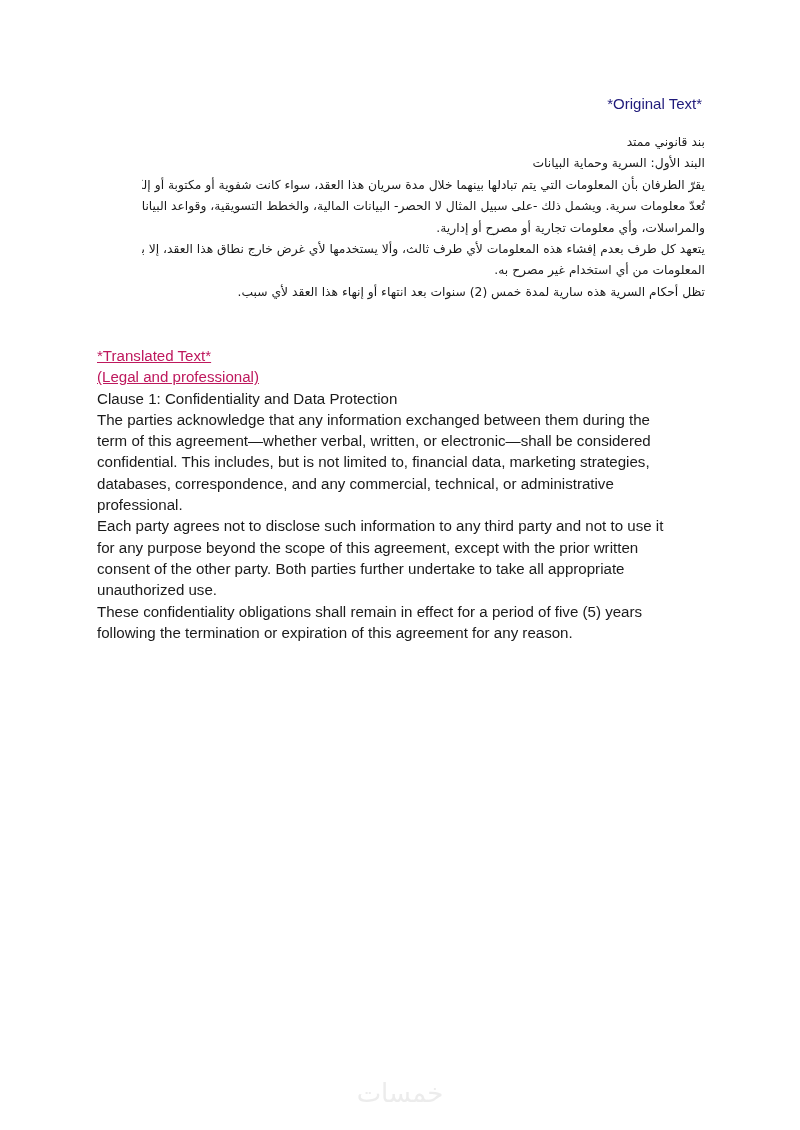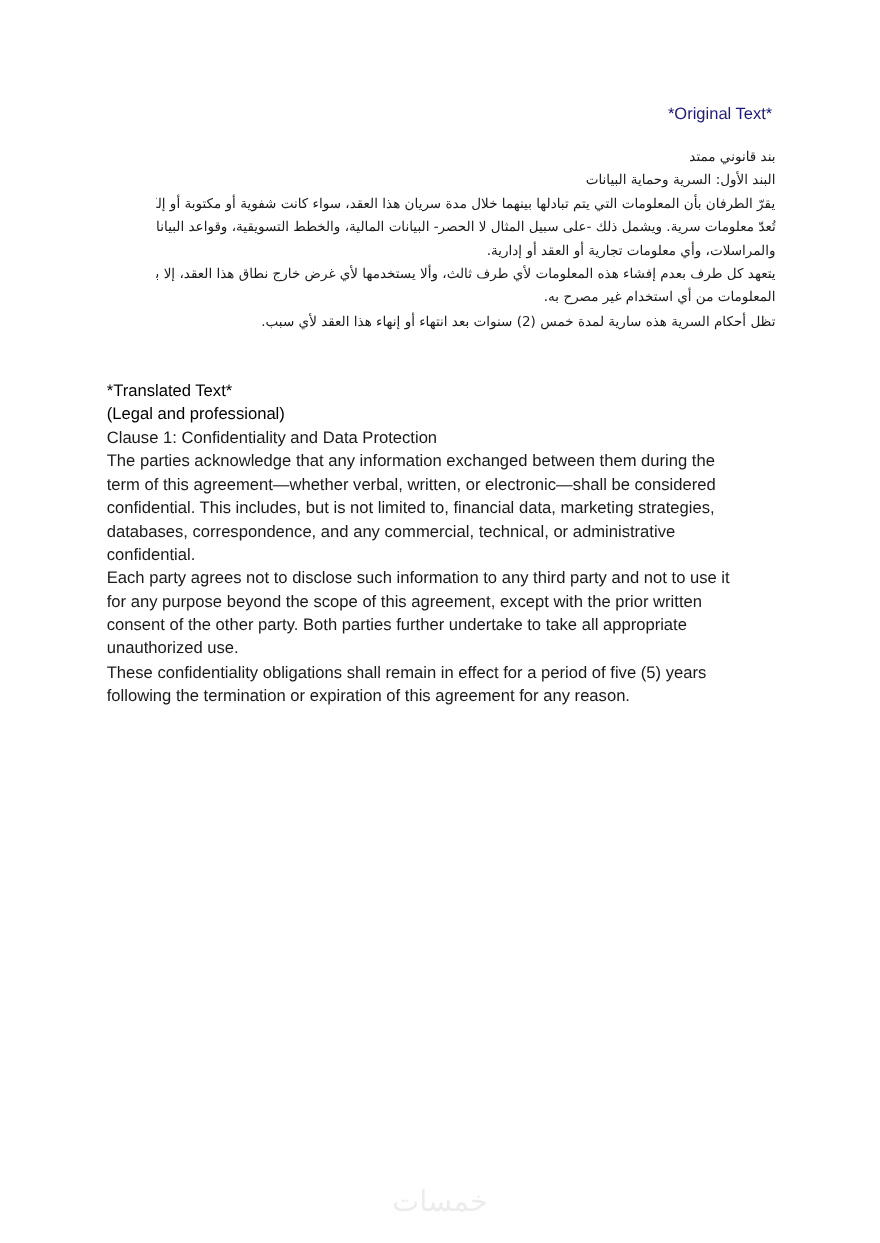--- a/index.html
+++ b/index.html
@@ -56,21 +56,22 @@
     .translated {
       position: absolute;
       top: 345px;
       left: 97px;
       width: 610px;
       font-size: 15.1px;
       line-height: 21.3px;
       color: #1a1a1a;
     }
     .translated .blue {
-      color: #000000;
+      color: #be185d;
+      text-decoration: underline;
     }
     .translated .line {
       display: block;
       white-space: nowrap;
     }
     .watermark {
       position: absolute;
       top: 1078px;
       left: 350px;
       width: 100px;
@@ -86,35 +87,35 @@
 
 <div class="page">
 
   <div class="orig-heading">*Original Text*</div>
 
   <div class="arabic">
     <span class="line">بند قانوني ممتد</span>
     <span class="line">البند الأول: السرية وحماية البيانات</span>
     <span class="line justify">يقرّ الطرفان بأن المعلومات التي يتم تبادلها بينهما خلال مدة سريان هذا العقد، سواء كانت شفوية أو مكتوبة أو إلكترونية،</span>
     <span class="line justify">تُعدّ معلومات سرية. ويشمل ذلك -على سبيل المثال لا الحصر- البيانات المالية، والخطط التسويقية، وقواعد البيانات،</span>
-    <span class="line">والمراسلات، وأي معلومات تجارية أو العقد أو إدارية.</span>
+    <span class="line">والمراسلات، وأي معلومات تجارية أو مصرح أو إدارية.</span>
     <span class="line justify">يتعهد كل طرف بعدم إفشاء هذه المعلومات لأي طرف ثالث، وألا يستخدمها لأي غرض خارج نطاق هذا العقد، إلا بعد</span>
     <span class="line">المعلومات من أي استخدام غير مصرح به.</span>
     <span class="line">تظل أحكام السرية هذه سارية لمدة خمس (2) سنوات بعد انتهاء أو إنهاء هذا العقد لأي سبب.</span>
   </div>
 
   <div class="translated">
     <span class="line blue">*Translated Text*</span>
     <span class="line blue">(Legal and professional)</span>
     <span class="line">Clause 1: Confidentiality and Data Protection</span>
     <span class="line">The parties acknowledge that any information exchanged between them during the</span>
     <span class="line">term of this agreement—whether verbal, written, or electronic—shall be considered</span>
     <span class="line">confidential. This includes, but is not limited to, financial data, marketing strategies,</span>
     <span class="line">databases, correspondence, and any commercial, technical, or administrative</span>
-    <span class="line">confidential.</span>
+    <span class="line">professional.</span>
     <span class="line">Each party agrees not to disclose such information to any third party and not to use it</span>
     <span class="line">for any purpose beyond the scope of this agreement, except with the prior written</span>
     <span class="line">consent of the other party. Both parties further undertake to take all appropriate</span>
     <span class="line">unauthorized use.</span>
     <span class="line">These confidentiality obligations shall remain in effect for a period of five (5) years</span>
     <span class="line">following the termination or expiration of this agreement for any reason.</span>
   </div>
 
   <div class="watermark">خمسات</div>
 

